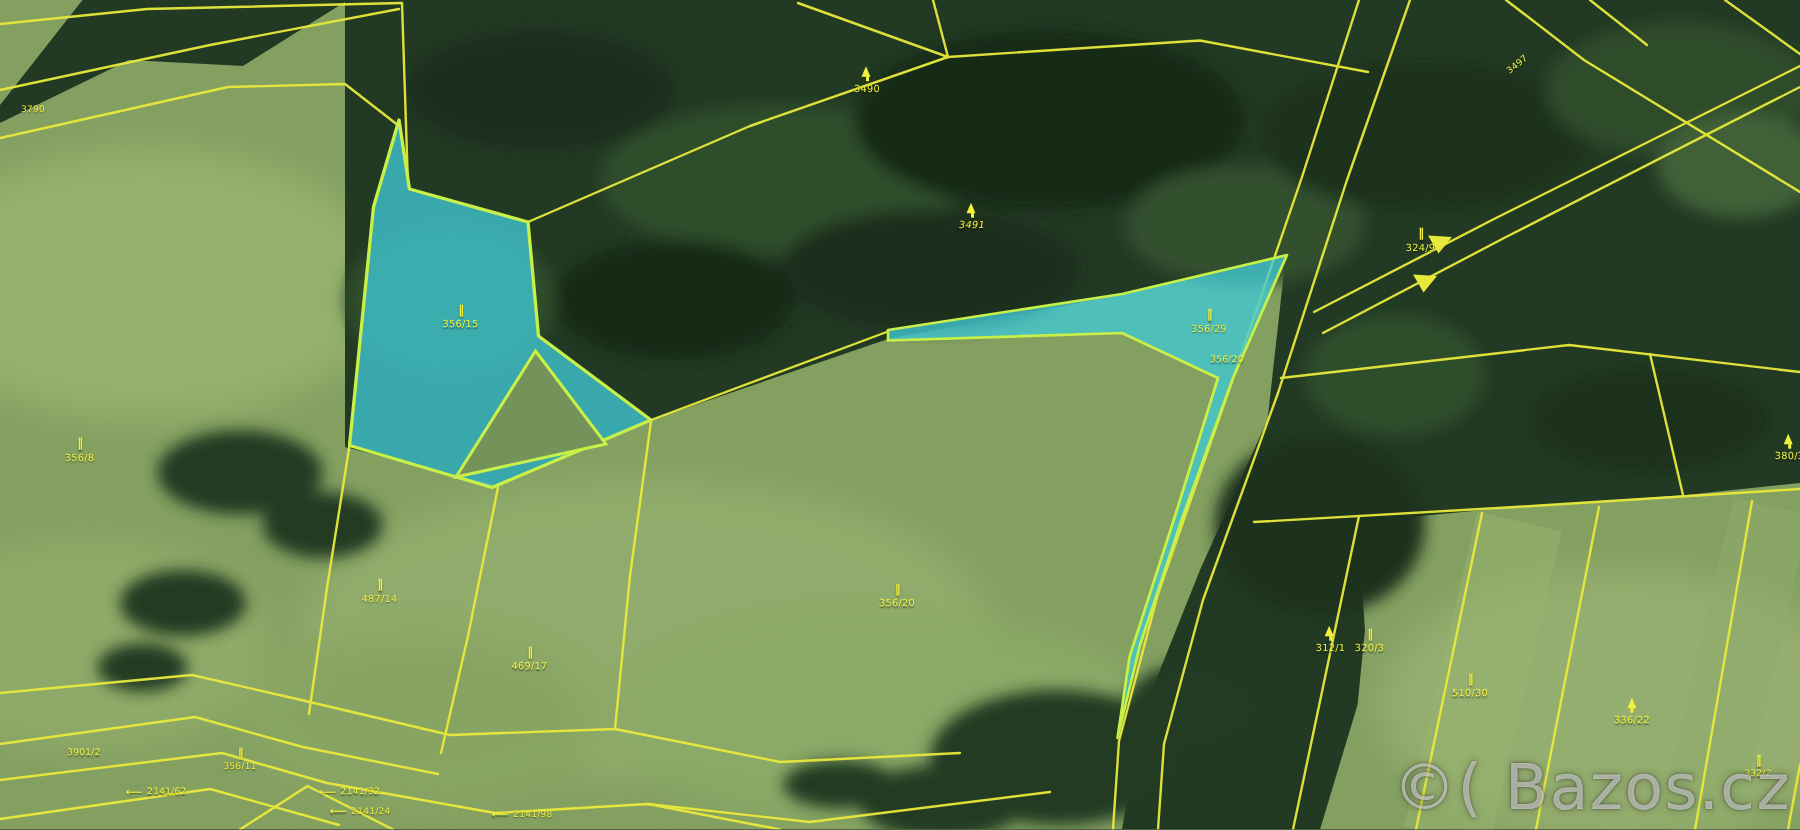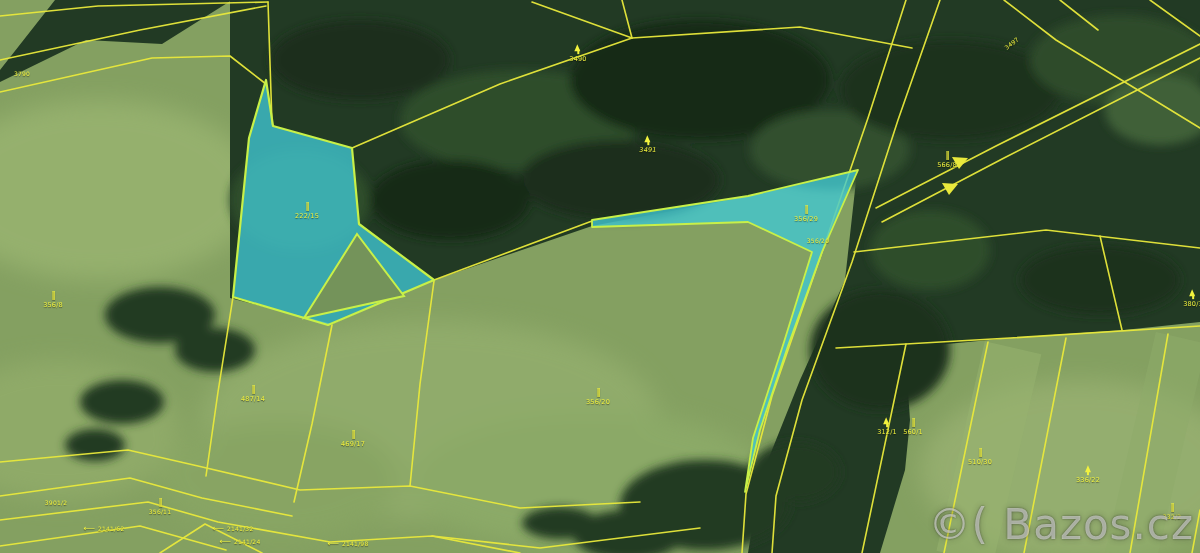--- a/index.html
+++ b/index.html
@@ -160,32 +160,32 @@
       <div class="label" style="left: 578px; top: 55px;">
         <span class="sym-conifer"></span>
         <span class="num">3490</span>
       </div>
       <div class="label" style="left: 648px; top: 146px; font-style: italic;">
         <span class="sym-conifer"></span>
         <span class="num">3491</span>
       </div>
       <div class="label" style="left: 307px; top: 213px;">
         <span class="sym-grass">‖</span>
-        <span class="num">222/15</span>
+        <span class="num">356/15</span>
       </div>
       <div class="label" style="left: 806px; top: 216px;">
         <span class="sym-grass">‖</span>
         <span class="num">356/29</span>
       </div>
       <div class="label sz6" style="left: 818px; top: 241px;">
         <span class="num">356/20</span>
       </div>
       <div class="label" style="left: 947px; top: 162px;">
         <span class="sym-grass">‖</span>
-        <span class="num">566/8</span>
+        <span class="num">324/9</span>
       </div>
       <div class="label sz6" style="left: 1012px; top: 44px; transform: translate(-50%, -55%) rotate(-38deg);">
         <span class="num">3497</span>
       </div>
       <div class="label" style="left: 53px; top: 302px;">
         <span class="sym-grass">‖</span>
         <span class="num">356/8</span>
       </div>
       <div class="label" style="left: 253px; top: 396px;">
         <span class="sym-grass">‖</span>
@@ -198,21 +198,21 @@
       <div class="label" style="left: 598px; top: 399px;">
         <span class="sym-grass">‖</span>
         <span class="num">356/20</span>
       </div>
       <div class="label" style="left: 887px; top: 428px;">
         <span class="sym-conifer"></span>
         <span class="num">312/1</span>
       </div>
       <div class="label" style="left: 913px; top: 429px;">
         <span class="sym-grass">‖</span>
-        <span class="num">560/1</span>
+        <span class="num">320/3</span>
       </div>
       <div class="label" style="left: 980px; top: 459px;">
         <span class="sym-grass">‖</span>
         <span class="num">510/30</span>
       </div>
       <div class="label" style="left: 1088px; top: 476px;">
         <span class="sym-conifer"></span>
         <span class="num">336/22</span>
       </div>
       <div class="label" style="left: 1193px; top: 300px;">

